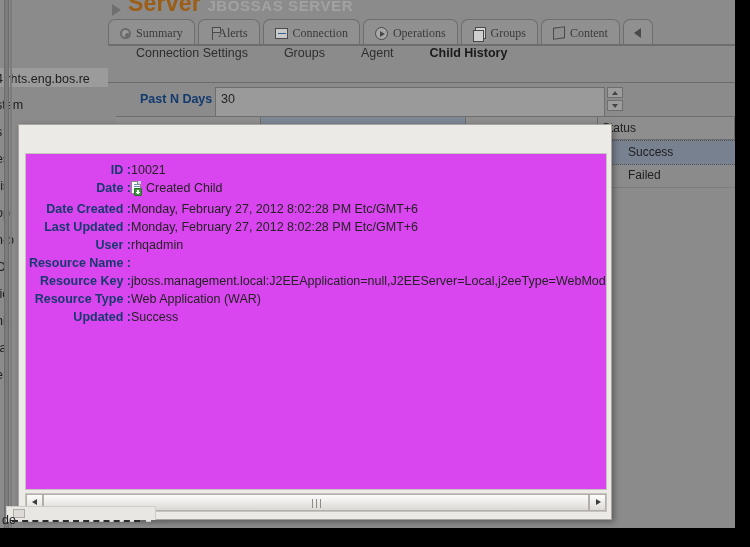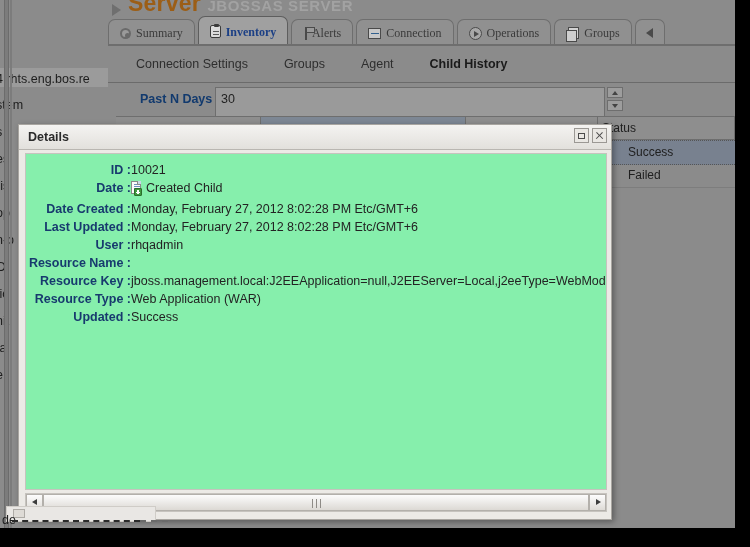--- a/index.html
+++ b/index.html
@@ -50,21 +50,21 @@
   .ico-drift{width:11px;height:12px;border:1.5px solid #4a4a4a;background:#d2d2d2;box-sizing:border-box;margin-left:2px;}
   .ico-drift:before{content:"";position:absolute;left:-3px;top:2px;width:11px;height:12px;
       border:1.5px solid #4a4a4a;background:#cfcfcf;box-sizing:border-box;}
   .ico-cube{width:12px;height:12px;background:#8f8f8f;border:1.5px solid #4a4a4a;box-sizing:border-box;
       transform:skewY(-8deg);}
   .ico-arrowl{width:0;height:0;border-right:7px solid #4a4a4a;border-top:5px solid transparent;border-bottom:5px solid transparent;}
 
   
   .subbar{position:absolute;left:108px;top:46px;width:627px;height:36px;
       background:#8b8b8b;border-bottom:1px solid #6b6b6b;}
-  .subbar .inner{display:flex;align-items:center;height:36px;padding-left:10px;}
+  .subbar .inner{display:flex;align-items:flex-start;height:36px;padding-left:10px;}
   .subtab{padding:0 18px;color:#2e2e2e;font-size:12.5px;white-space:nowrap;}
   .subtab.active{font-weight:bold;color:#1a1a1a;}
 
   
   .filterrow{position:absolute;left:108px;top:83px;width:627px;height:33px;}
   .flabel{position:absolute;left:32px;top:9px;font-weight:bold;color:#123a6e;font-size:12.5px;}
   .fbox{position:absolute;left:107px;top:4px;width:390px;height:40px;
       background:#9a9a9a;border:1px solid #6e6e6e;box-sizing:border-box;}
   .fbox .val{position:absolute;left:5px;top:4px;color:#222;font-size:12.5px;}
   .spinner{position:absolute;left:499px;top:4px;width:16px;height:24px;}
@@ -104,21 +104,21 @@
   .modal-title .t{position:absolute;left:9px;top:5px;font-size:12.5px;font-weight:bold;color:#2b2b2b;}
   .winbtns{position:absolute;right:4px;top:3px;display:flex;gap:3px;}
   .wbtn{width:15px;height:15px;border:1px solid #9b9894;background:#e9e7e3;position:relative;box-sizing:border-box;}
   .wbtn.max:before{content:"";position:absolute;left:3px;top:3.5px;width:7px;height:6px;
       border:1.4px solid #4b4b4b;box-sizing:border-box;}
   .wbtn.cls:before,.wbtn.cls:after{content:"";position:absolute;left:2px;top:6px;width:9px;height:1.4px;background:#4b4b4b;}
   .wbtn.cls:before{transform:rotate(45deg);}
   .wbtn.cls:after{transform:rotate(-45deg);}
 
   .modal-body{position:absolute;left:6px;top:28px;width:582px;height:337px;
-      background:#86efac;border:1px solid #c6c3be;box-sizing:border-box;overflow:hidden;}
+      background:#d946ef;border:1px solid #c6c3be;box-sizing:border-box;overflow:hidden;}
 
   table.details{border-collapse:collapse;margin-top:7px;table-layout:fixed;width:1100px;}
   table.details td{font-size:12.5px;vertical-align:top;padding:2px 0;white-space:nowrap;}
   td.k{text-align:right;font-weight:bold;color:#173a6e;padding-right:4px;width:105px;}
   td.v{color:#232323;padding-left:2px;}
   .v-inline{display:inline-flex;align-items:center;gap:3px;}
 
   .ico-child{width:12px;height:14px;position:relative;flex:none;display:inline-block;}
   .ico-child .pg{position:absolute;left:0;top:0;width:10px;height:13px;background:#fbfbfb;
       border:1px solid #8a8a8a;box-sizing:border-box;}
@@ -166,39 +166,39 @@
     <div class="res-title">
       <span class="name">Server</span>
       <span class="kind">JBOSSAS SERVER</span>
     </div>
 
     <div class="tabstrip">
       <div class="tab">
         <span class="ico ico-gear"></span>
         <span class="lbl">Summary</span>
       </div>
-      <div class="tab active">
-        <span class="ico ico-clip"></span>
-        <span class="lbl">Inventory</span>
-      </div>
       <div class="tab">
         <span class="ico ico-flag"></span>
         <span class="lbl">Alerts</span>
       </div>
       <div class="tab">
         <span class="ico ico-mon"></span>
         <span class="lbl">Connection</span>
       </div>
       <div class="tab">
         <span class="ico ico-ops"></span>
         <span class="lbl">Operations</span>
       </div>
       <div class="tab">
         <span class="ico ico-drift"></span>
         <span class="lbl">Groups</span>
+      </div>
+      <div class="tab">
+        <span class="ico ico-cube"></span>
+        <span class="lbl">Content</span>
       </div>
       <div class="tab tab-scroll">
         <span class="ico-arrowl"></span>
       </div>
     </div>
     <div class="tabstrip-baseline"></div>
 
     <div class="subbar">
       <div class="inner">
         <div class="subtab">Connection Settings</div>
@@ -251,27 +251,20 @@
       <div class="sb-item" style="top:341px">ta</div>
       <div class="sb-item" style="top:368px">e :</div>
       <div class="sb-rail"></div>
       <div class="sb-rail2"></div>
     </div>
 
   </div>
 
   <div class="modal">
 
-    <div class="modal-title">
-      <span class="t">Details</span>
-      <div class="winbtns">
-        <div class="wbtn max"></div>
-        <div class="wbtn cls"></div>
-      </div>
-    </div>
 
     <div class="modal-body">
       <table class="details">
         <tbody>
             <tr>
           <td class="k">ID :</td>
           <td class="v">10021</td>
         </tr>
         <tr>
           <td class="k">Date :</td>

